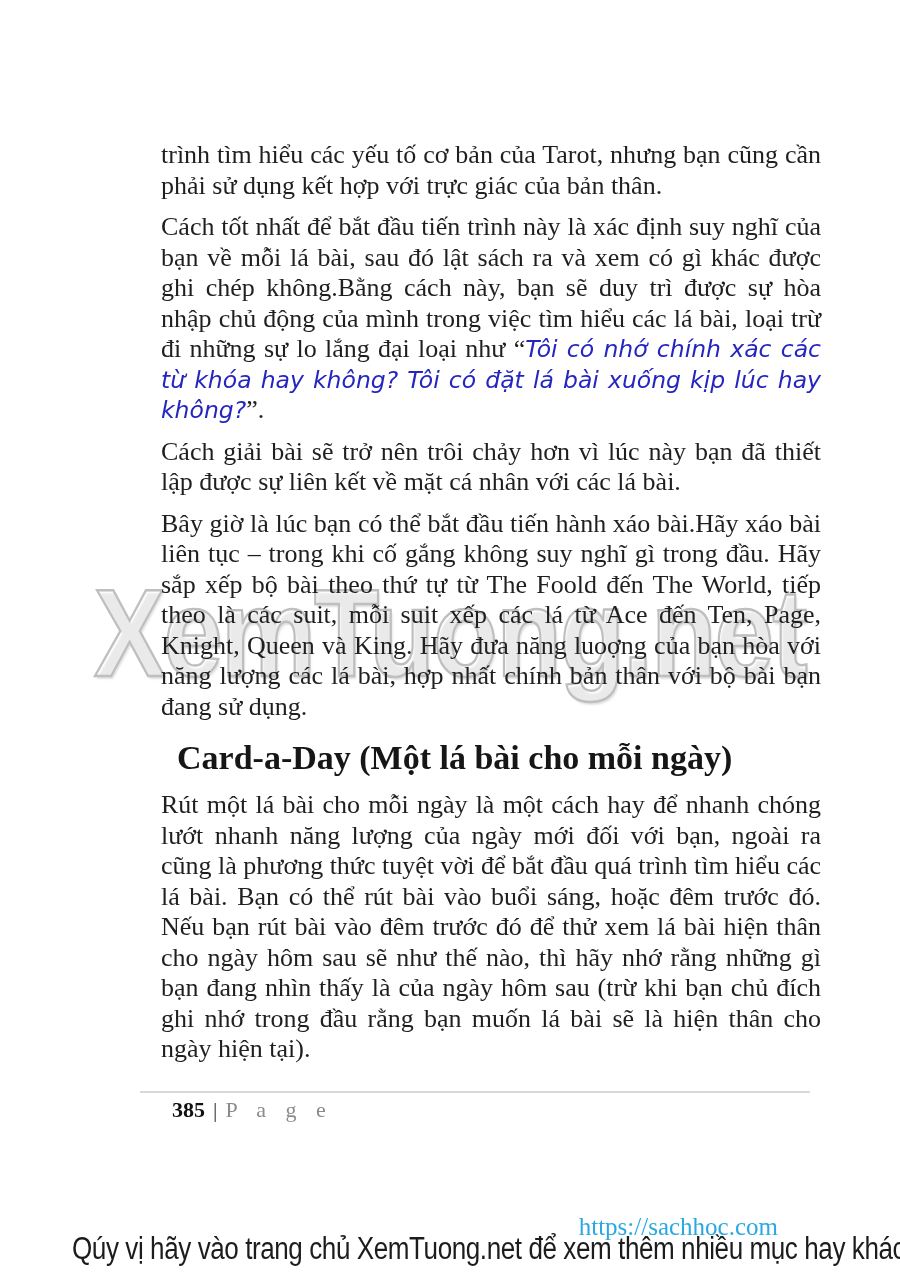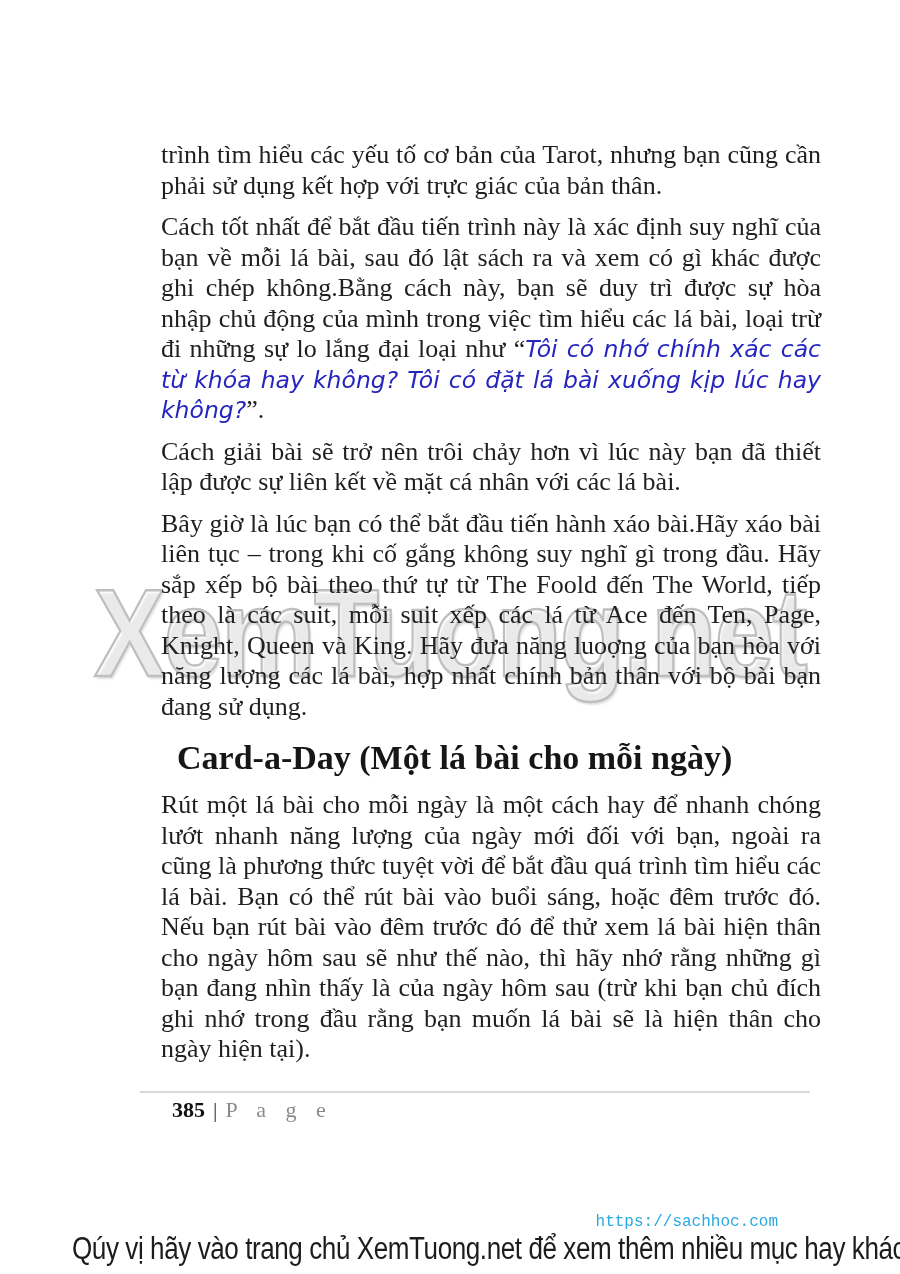--- a/index.html
+++ b/index.html
@@ -73,22 +73,22 @@
     color: #111111;
     margin-left: 20px;
   }
   .page-info .num { font-weight: bold; color: #111111; }
   .page-info .sep { color: #3a3a3a; margin: 0 8px 0 8px; font-weight: normal; }
   .page-info .word { color: #8b8b8b; letter-spacing: 7px; }
   .sachhoc {
     position: absolute;
     top: 1213px; right: 122px;
     z-index: 2;
-    font-family: Liberation Mono, monospace;
-    font-size: 16px;
+    font-family: Liberation Serif, serif;
+    font-size: 25px;
     color: #29a9e2;
     text-decoration: none;
     cursor: pointer;
   }
   .promo {
     position: absolute;
     top: 1231px; left: 0;
     width: 100%;
     z-index: 2;
     text-align: center;

